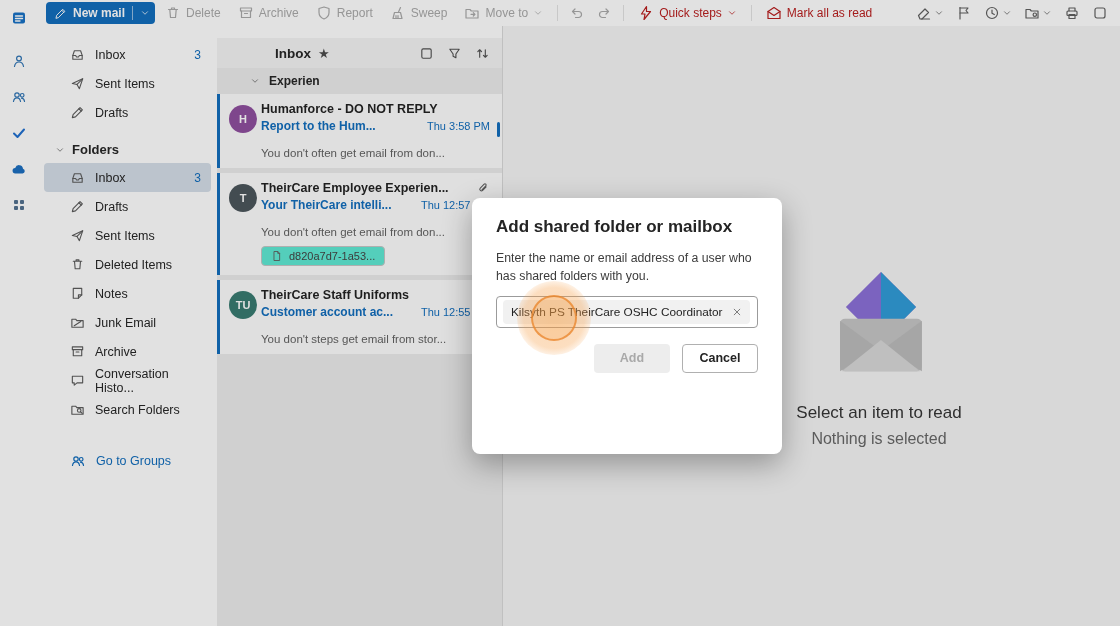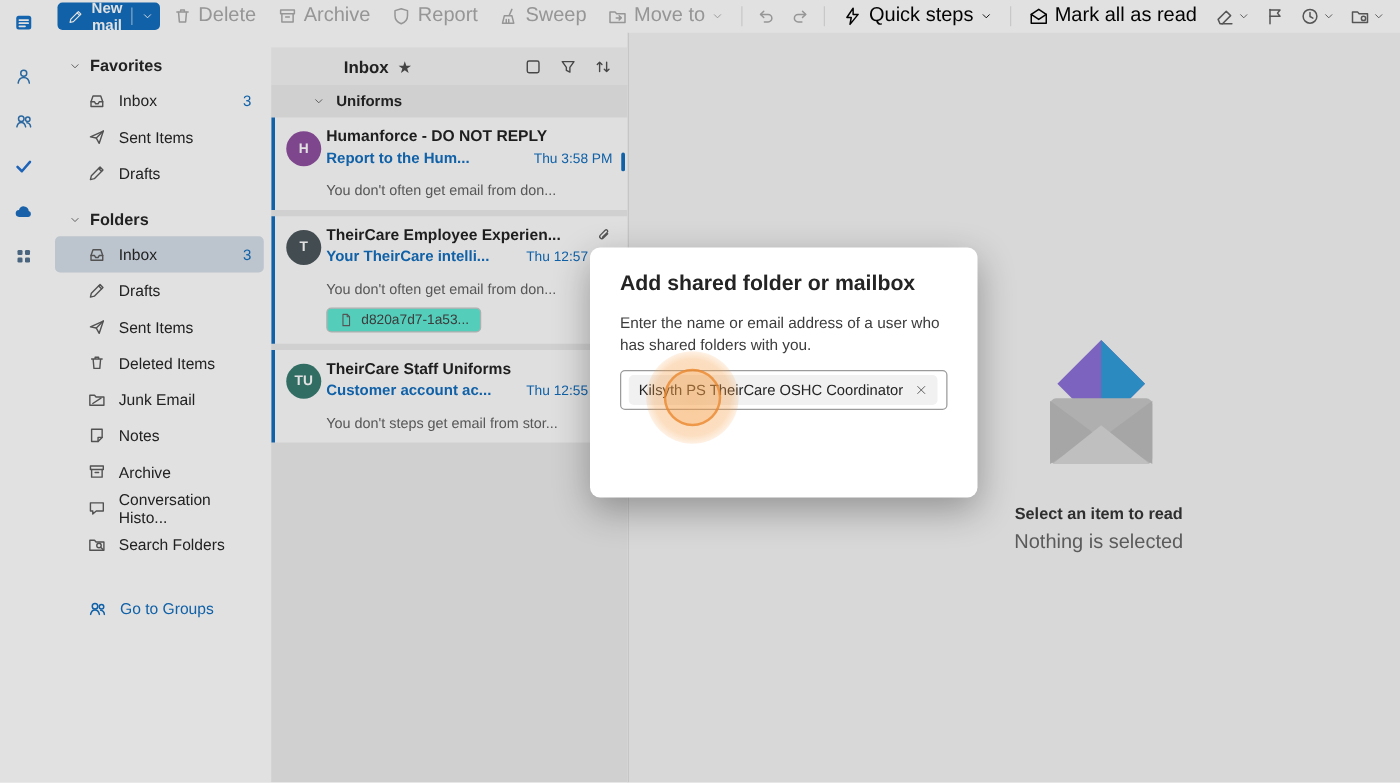--- a/index.html
+++ b/index.html
@@ -15,23 +15,23 @@
 
   
   .rail{position:absolute;left:0;top:0;width:38px;height:100%;background:#fff;display:flex;flex-direction:column;align-items:center;padding-top:5px;box-sizing:border-box;z-index:5}
   .rail-btn{width:38px;height:36px;display:flex;align-items:center;justify-content:center;cursor:pointer}
   .rail-btn:first-child{height:26px;margin-bottom:12px}
 
   
   .toolbar{position:absolute;left:38px;top:0;right:0;height:26px;display:flex;align-items:center;gap:3px;padding:2px 8px;background:#fff;z-index:5;box-sizing:border-box}
   .newmail{display:flex;align-items:center;gap:6px;background:#0f6cbd;color:#fff;border:none;border-radius:4px;height:22px;padding:0 5px 0 8px;font-size:12px;font-weight:600;cursor:pointer}
   .nmsep{width:1px;height:14px;background:rgba(255,255,255,.55);margin:0 1px}
-  .tbtn{display:flex;align-items:center;gap:5px;background:none;border:none;font-size:16px;padding:0 7px;height:22px;cursor:pointer;border-radius:4px;white-space:nowrap}
+  .tbtn{display:flex;align-items:center;gap:5px;background:none;border:none;font-size:12px;padding:0 7px;height:22px;cursor:pointer;border-radius:4px;white-space:nowrap}
   .dis{color:#a9a9a9}
-  .dark{color:#000000}
+  .dark{color:#b91c1c}
   .tibtn{background:none;border:none;padding:0 4px;height:22px;display:flex;align-items:center;cursor:pointer}
   .vsep{width:1px;height:16px;background:#e3e3e3;margin:0 4px;flex:none}
   .right-icons{margin-left:auto;display:flex;align-items:center;gap:4px;color:#5f5f5f}
   .right-icons .tibtn{color:#5f5f5f;gap:2px}
 
   
   .sidebar{position:absolute;left:38px;top:26px;width:179px;bottom:0;background:#fff;box-sizing:border-box;padding-top:14px;z-index:4}
   .sec-h{display:flex;align-items:center;gap:7px;padding:5px 8px 6px 17px;font-size:13px;font-weight:700;color:#242424;cursor:pointer}
   .sec-h .chev{color:#616161}
   .srow{display:flex;align-items:center;gap:10px;height:29px;padding:0 10px 0 26px;margin:0 6px;font-size:12.5px;color:#242424;border-radius:4px;cursor:pointer;box-sizing:border-box}
@@ -60,26 +60,26 @@
   .subj{color:#0f6cbd;font-weight:600;font-size:12px;flex:1 1 auto;white-space:nowrap;overflow:hidden}
   .time{color:#0f6cbd;font-size:11px;white-space:nowrap}
   .preview{color:#616161;font-size:11.5px;margin-top:14px;white-space:nowrap;overflow:hidden}
   .unread-mark{position:absolute;right:2px;top:28px;width:3px;height:15px;background:#0f6cbd;border-radius:2px}
   .attach-chip{display:inline-flex;align-items:center;gap:6px;margin-top:8px;border:1px solid #c6c6c6;border-radius:4px;padding:3px 9px;font-size:11px;color:#424242;background:#5eead4;max-width:150px;white-space:nowrap;overflow:hidden}
   .attach-chip .ic{width:12px;height:12px;color:#5f5f5f}
 
   
   .reading{position:absolute;left:502px;top:26px;right:0;bottom:0;background:#f5f5f5;border-left:1px solid #d9d9d9;z-index:3}
   .empty{position:absolute;left:246px;top:244px;width:260px;text-align:center}
-  .empty-title{font-size:13px;font-weight:700;color:#333;margin-top:18px}
+  .empty-title{font-size:17px;font-weight:400;color:#333;margin-top:18px}
   .empty-sub{font-size:16px;color:#666;margin-top:7px}
 
   
   .overlay{position:absolute;inset:0;background:rgba(20,20,20,0.13);z-index:40}
-  .modal{position:absolute;left:472px;top:198px;width:310px;height:200px;box-sizing:border-box;background:#fff;border-radius:8px;
+  .modal{position:absolute;left:472px;top:198px;width:310px;height:256px;box-sizing:border-box;background:#fff;border-radius:8px;
          box-shadow:0 10px 30px rgba(0,0,0,.32);padding:19px 24px 20px;z-index:50}
   .m-title{margin:0;font-size:17px;font-weight:700;color:#242424}
   .m-desc{margin:13px 0 0;font-size:12.3px;line-height:1.45;color:#3c3c3c}
   .m-input{margin-top:10px;border:1px solid #9b9b9b;border-radius:4px;min-height:32px;box-sizing:border-box;display:flex;align-items:center;padding:3px 6px;cursor:text}
   .chipp{display:inline-flex;align-items:center;gap:9px;background:#f1f1f1;border-radius:4px;padding:5px 8px;font-size:11.8px;color:#242424;cursor:pointer;white-space:nowrap}
   .chip-x{width:10px;height:10px;color:#555;cursor:pointer}
   .m-btns{display:flex;justify-content:flex-end;gap:12px;margin-top:16px}
   .btn{height:29px;min-width:76px;border-radius:4px;font-size:12.5px;font-weight:600;cursor:pointer;box-sizing:border-box}
   .btn.add{background:#ededed;border:none;color:#a9a9a9}
   .btn.cancel{background:#fff;border:1px solid #b0b0b0;color:#242424}
@@ -312,28 +312,20 @@
         <span class="ic">
             <svg viewBox="0 0 16 16">
               <rect x="3" y="3" width="10" height="10" rx="2"></rect>
             </svg>
           </span>
       </button>
     </span>
   </div>
 
   <aside class="sidebar">
-    <div class="sec-h">
-      <span class="ic chev">
-          <svg viewBox="0 0 16 16">
-            <polyline points="4,6 8,10 12,6"></polyline>
-          </svg>
-        </span>
-      <span>Favorites</span>
-    </div>
     <div class="srow">
       <span class="ic">
           <svg viewBox="0 0 16 16">
             <path d="M3 9l1.7-5h6.6L13 9v4H3z"></path>
             <path d="M3 9h3l1 1.7h2L10 9h3"></path>
           </svg>
         </span>
       <span>Inbox</span>
       <span class="cnt">3</span>
     </div>
@@ -402,35 +394,35 @@
           <svg viewBox="0 0 16 16">
             <path d="M3.5 4.5h9M6.5 4.5V3h3v1.5M4.8 4.5l.7 8h5l.7-8"></path>
           </svg>
         </span>
       <span>Deleted Items</span>
       <span class="cnt"></span>
     </div>
     <div class="srow">
       <span class="ic">
           <svg viewBox="0 0 16 16">
+            <path d="M3.5 2.5h9V9.5L9 13H3.5z"></path>
+            <path d="M12.5 9.5H9V13"></path>
+          </svg>
+        </span>
+      <span>Notes</span>
+      <span class="cnt"></span>
+    </div>
+    <div class="srow">
+      <span class="ic">
+          <svg viewBox="0 0 16 16">
             <path d="M2 4.5h4l1.3 1.5H14v7H2z"></path>
             <path d="M4.5 11.5l7-4.5"></path>
           </svg>
         </span>
       <span>Junk Email</span>
-      <span class="cnt"></span>
-    </div>
-    <div class="srow">
-      <span class="ic">
-          <svg viewBox="0 0 16 16">
-            <path d="M3.5 2.5h9V9.5L9 13H3.5z"></path>
-            <path d="M12.5 9.5H9V13"></path>
-          </svg>
-        </span>
-      <span>Notes</span>
       <span class="cnt"></span>
     </div>
     <div class="srow">
       <span class="ic">
           <svg viewBox="0 0 16 16">
             <rect x="2.5" y="3" width="11" height="3"></rect>
             <path d="M3.5 6v6.5h9V6M6.5 8.5h3"></path>
           </svg>
         </span>
       <span>Archive</span>
@@ -492,21 +484,21 @@
           </span>
       </span>
     </div>
     <div class="list-body">
       <div class="group-row">
         <span class="ic chev">
             <svg viewBox="0 0 16 16">
               <polyline points="4,6 8,10 12,6"></polyline>
             </svg>
           </span>
-        <span>Uniforms</span>
+        <span>Experien</span>
       </div>
 
       <article class="email">
         <span class="avatar" style="background: rgb(142, 77, 158);">H</span>
         <div class="sender">
           <span>Humanforce - DO NOT REPLY</span>
         </div>
         <div class="subjrow">
           <span class="subj">Report to the Hum...</span>
           <span class="time">Thu 3:58 PM</span>
@@ -580,19 +572,23 @@
     <div class="m-input">
       <span class="chipp">
         <span>Kilsyth PS TheirCare OSHC Coordinator</span>
         <span class="ic chip-x">
             <svg viewBox="0 0 16 16">
               <path d="M3.5 3.5l9 9M12.5 3.5l-9 9"></path>
             </svg>
           </span>
       </span>
     </div>
+    <div class="m-btns">
+      <button class="btn add" disabled="">Add</button>
+      <button class="btn cancel">Cancel</button>
+    </div>
   </div>
 
   <div class="spotlight">
     <span class="spot-inner"></span>
   </div>
 
 </div>
 
 </body></html>

